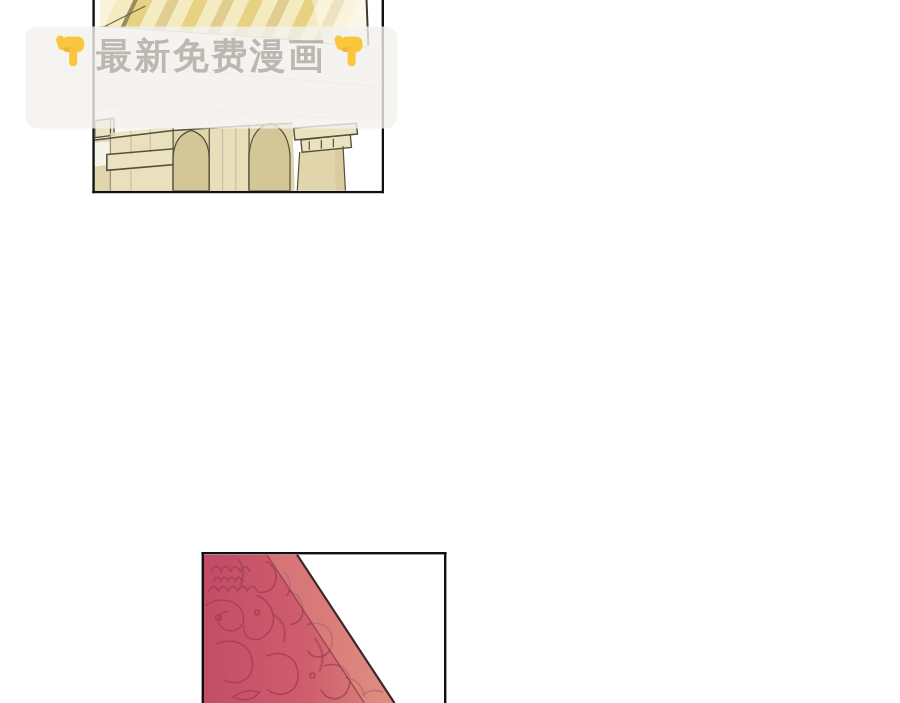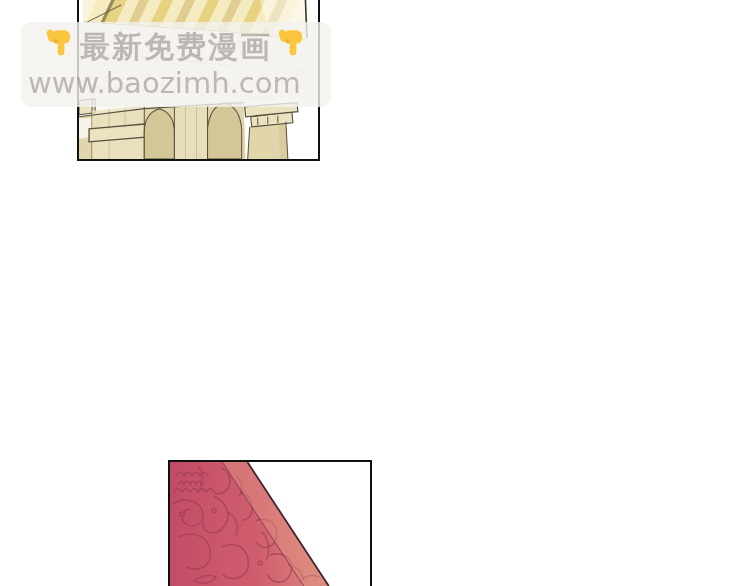--- a/index.html
+++ b/index.html
@@ -148,21 +148,20 @@
       <span>最新免费漫画</span>
       <span class="hand">
         <svg viewBox="0 0 36 38">
           <rect x="2" y="3" width="9" height="16" rx="4.5" transform="rotate(-18 6.5 11)" style="fill:var(--hand)"></rect>
           <rect x="7" y="4" width="24" height="17" rx="7" style="fill:var(--hand)"></rect>
           <rect x="9" y="16" width="13" height="4.5" rx="2.2" style="fill:var(--hand-shade)" opacity="0.55"></rect>
           <rect x="15" y="15" width="8.6" height="21" rx="4.3" style="fill:var(--hand)"></rect>
         </svg>
       </span>
     </div>
-    <div class="wm-line2">www.baozimh.com</div>
   </div>
 
   <div class="panel panel-bottom">
     <svg viewBox="0 0 199 123" preserveAspectRatio="none">
       <polygon points="0,0 77,0 158,123 0,123" fill="url(#fabGrad)"></polygon>
       <g clip-path="url(#fabClip)">
 
         <polygon points="0,0 30,0 0,42" style="fill:var(--fabric-dark)" opacity="0.55"></polygon>
 
         <g fill="none" style="stroke:var(--pattern)" stroke-width="1.3" stroke-linecap="round" opacity="0.75">

